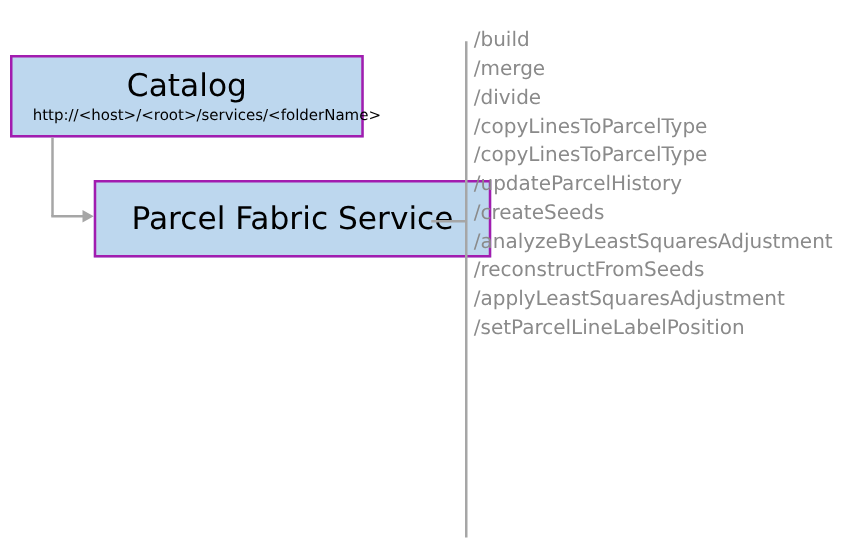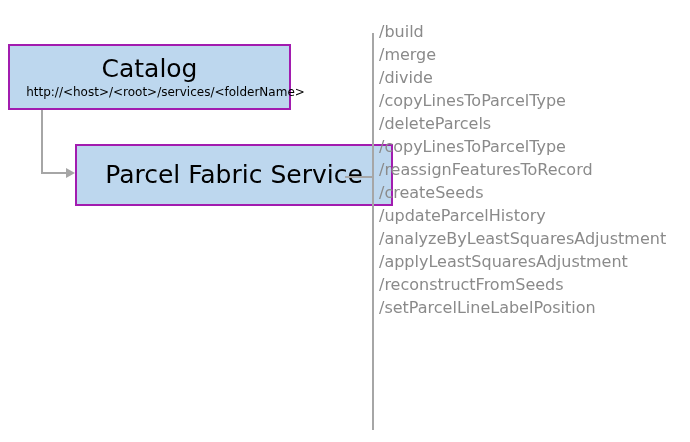--- a/index.html
+++ b/index.html
@@ -118,24 +118,22 @@
   <div class="line conn-h"></div>
   <div class="arrowhead"></div>
   <div class="line conn-service"></div>
   <div class="line divider"></div>
 
   <div class="endpoint-list">
     <div>/build</div>
     <div>/merge</div>
     <div>/divide</div>
     <div>/copyLinesToParcelType</div>
-    <div>/deleteParcels</div>
     <div>/copyLinesToParcelType</div>
-    <div>/reassignFeaturesToRecord</div>
+    <div>/updateParcelHistory</div>
     <div>/createSeeds</div>
-    <div>/updateParcelHistory</div>
     <div>/analyzeByLeastSquaresAdjustment</div>
+    <div>/reconstructFromSeeds</div>
     <div>/applyLeastSquaresAdjustment</div>
-    <div>/reconstructFromSeeds</div>
     <div>/setParcelLineLabelPosition</div>
   </div>
 
 </div>
 
 </body></html>

